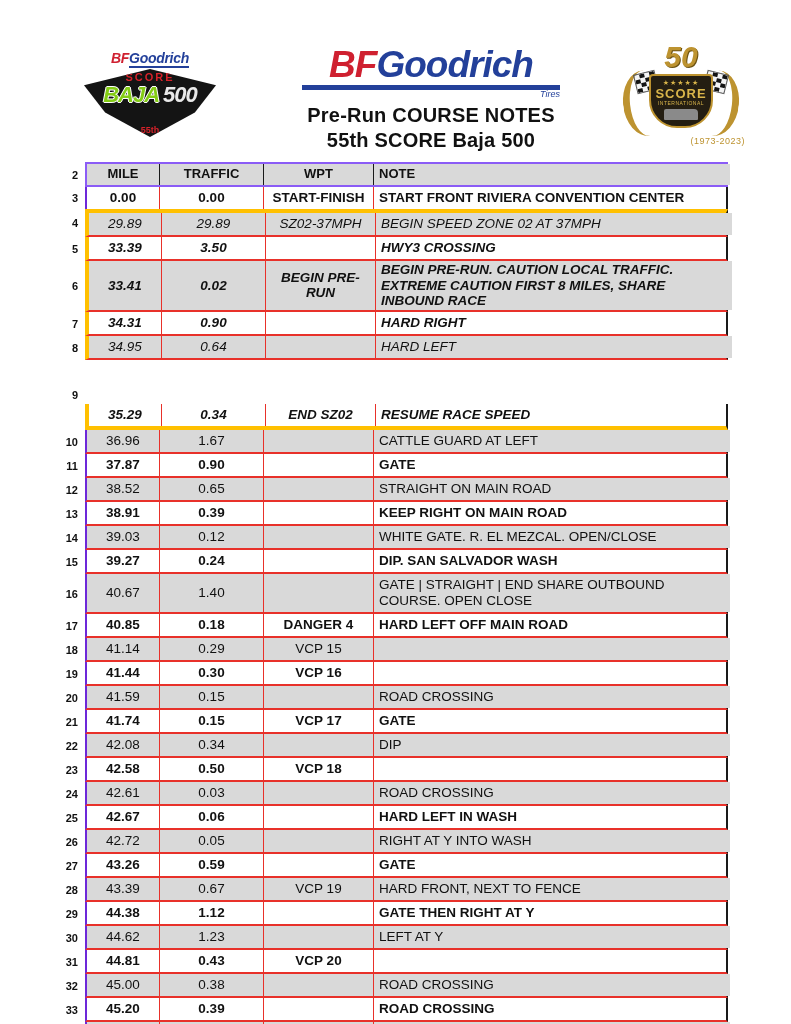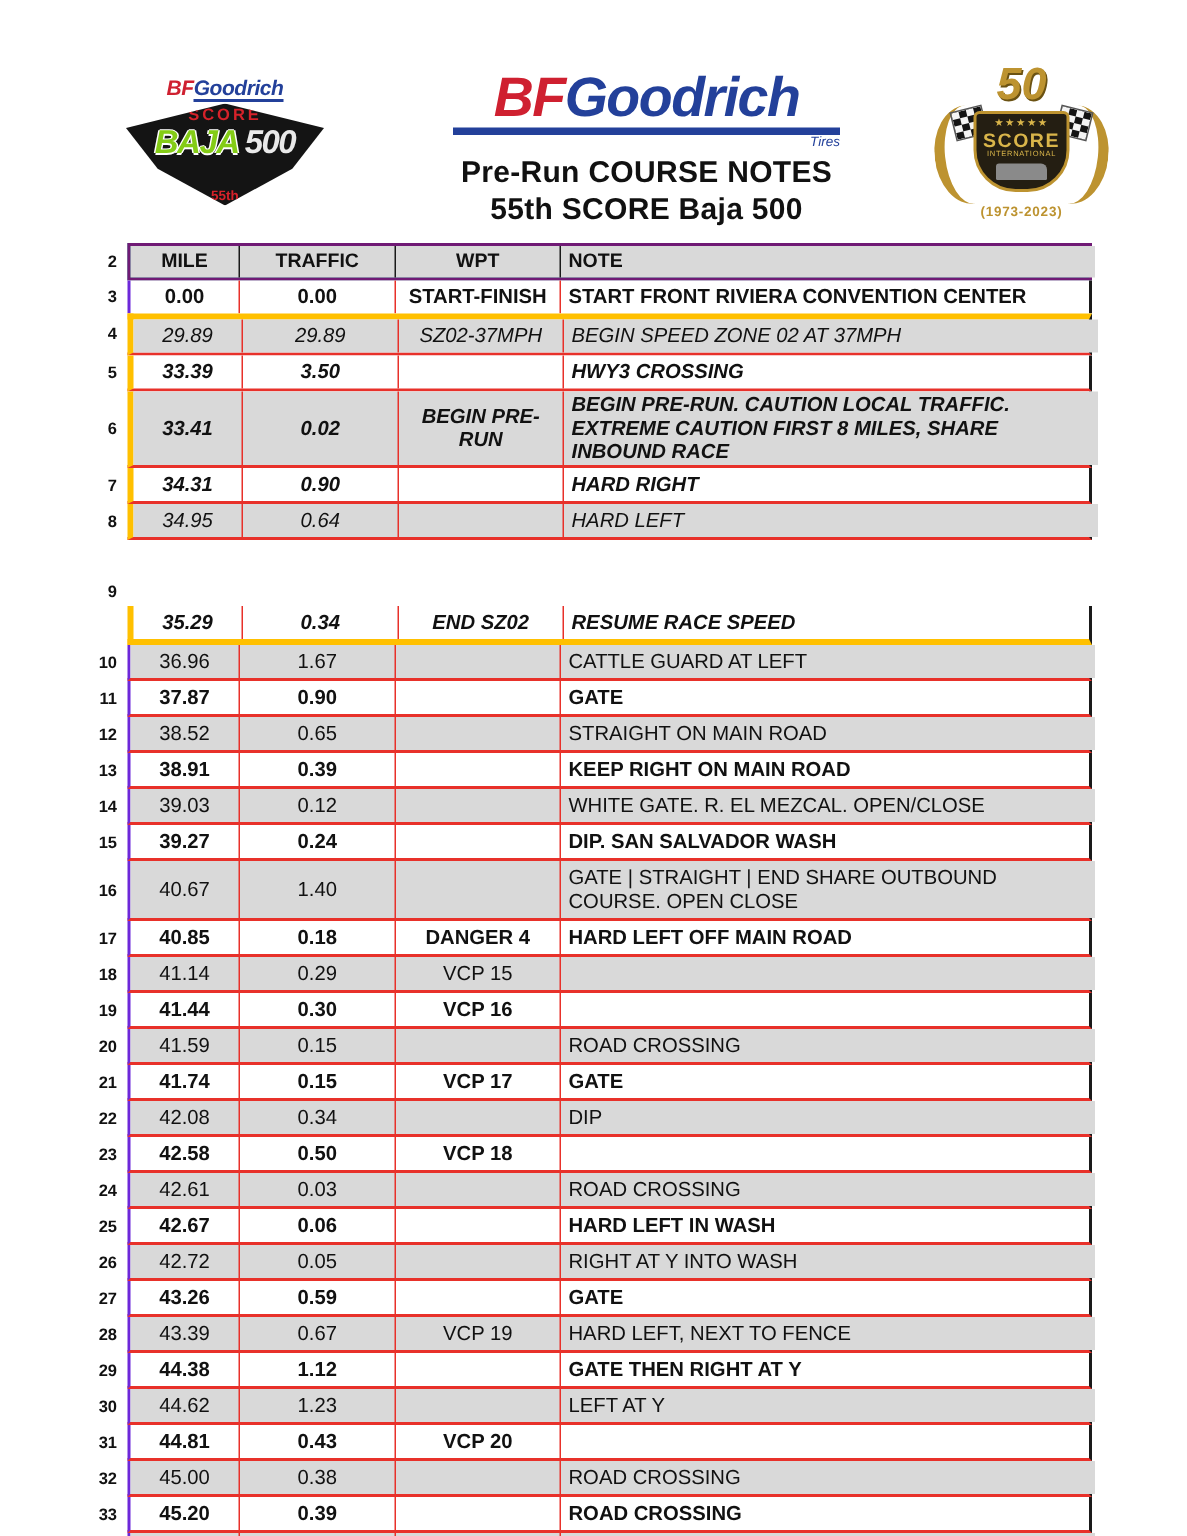--- a/index.html
+++ b/index.html
@@ -34,40 +34,40 @@
   .laurel.l{left:6px;border-left:7px solid #bd9330;transform:rotate(-6deg);}
   .laurel.r{right:6px;border-right:7px solid #bd9330;transform:rotate(6deg);}
   .flag{position:absolute;width:20px;height:18px;top:28px;background:conic-gradient(#141414 0 25%,#f4f4f4 0 50%,#141414 0 75%,#f4f4f4 0) 0 0/10px 9px;border:1px solid #555;}
   .flag.l{left:18px;transform:rotate(-14deg);}
   .flag.r{right:18px;transform:rotate(14deg);}
   .bshield{position:absolute;top:30px;left:50%;transform:translateX(-50%);width:64px;height:54px;background:#241e12;border:2px solid #bd9330;border-radius:4px 4px 28px 28px;text-align:center;line-height:1;box-sizing:border-box;}
   .bstars{color:#d9b54a;font-size:7px;letter-spacing:1px;margin-top:3px;}
   .bscore{color:#d9b54a;font-weight:900;font-size:13px;letter-spacing:1px;margin-top:1px;}
   .bint{color:#d9b54a;font-size:5px;letter-spacing:.5px;margin-top:1px;}
   .btruck{width:34px;height:11px;background:#8a8a8a;border-radius:2px 4px 1px 1px;margin:3px auto 0;}
-  .byears{position:absolute;bottom:4px;width:100%;text-align:center;color:#bd9330;font-weight:bold;font-size:9px;letter-spacing:.5px;}
+  .byears{position:absolute;bottom:4px;width:100%;text-align:right;color:#bd9330;font-weight:normal;font-size:9px;letter-spacing:.5px;}
 
   
   .tbl{margin-top:8px;width:676px;}
   .trow{display:flex;align-items:stretch;}
   .rownum{width:30px;padding-right:7px;box-sizing:border-box;display:flex;align-items:center;justify-content:flex-end;font-weight:bold;font-size:11px;}
   .rowbody{display:grid;grid-template-columns:73px 104px 110px 356px;width:643px;box-sizing:border-box;border-right:2px solid #1a1a1a;border-bottom:2px solid #e8312a;border-left:3px solid #fff;background:#fff;}
   .c{min-height:22px;display:flex;align-items:center;justify-content:center;font-size:13.5px;line-height:1.15;border-right:1.5px solid #e8312a;box-sizing:border-box;padding:1px 2px;text-align:center;}
   .c.note{justify-content:flex-start;text-align:left;padding:1px 5px;border-right:none;}
   .gray .c{background:#d9d9d9;}
   .b .c{font-weight:bold;}
   .i .c{font-style:italic;}
   .tall .c{min-height:38px;}
   .green{border-left:2px solid #6d28d9;}
   .sz{border-left:4px solid #ffc000;}
   .sz-top{border-top:4.5px solid #ffc000;}
   .sz-bottom{border-bottom:4.5px solid #ffc000;margin-top:44px;}
   .no-bot{border-bottom:none;}
   
-  .hrow .rowbody{border:2px solid #701a75;background:#0c4a6e;}
+  .hrow .rowbody{border:2px solid #8b5cf6;background:#c4b5fd;}
   .hrow .c{background:#d9d9d9;font-weight:bold;border-right:1.5px solid #1a1a1a;min-height:21px;font-size:13px;}
   .hrow .c.note{border-right:none;justify-content:flex-start;}
 </style>
 </head>
 <body>
 
 <div class="page">
 
   <div class="hdr-area">
 
@@ -339,21 +339,21 @@
         <div class="c wpt"></div>
         <div class="c note">GATE</div>
       </div>
     </div>
         <div class="trow">
       <div class="rownum">28</div>
       <div class="rowbody gray green">
         <div class="c mile">43.39</div>
         <div class="c intv">0.67</div>
         <div class="c wpt">VCP 19</div>
-        <div class="c note">HARD LEFT, NEXT TO FENCE</div>
+        <div class="c note">HARD FRONT, NEXT TO FENCE</div>
       </div>
     </div>
         <div class="trow">
       <div class="rownum">29</div>
       <div class="rowbody b green">
         <div class="c mile">44.38</div>
         <div class="c intv">1.12</div>
         <div class="c wpt"></div>
         <div class="c note">GATE THEN RIGHT AT Y</div>
       </div>

